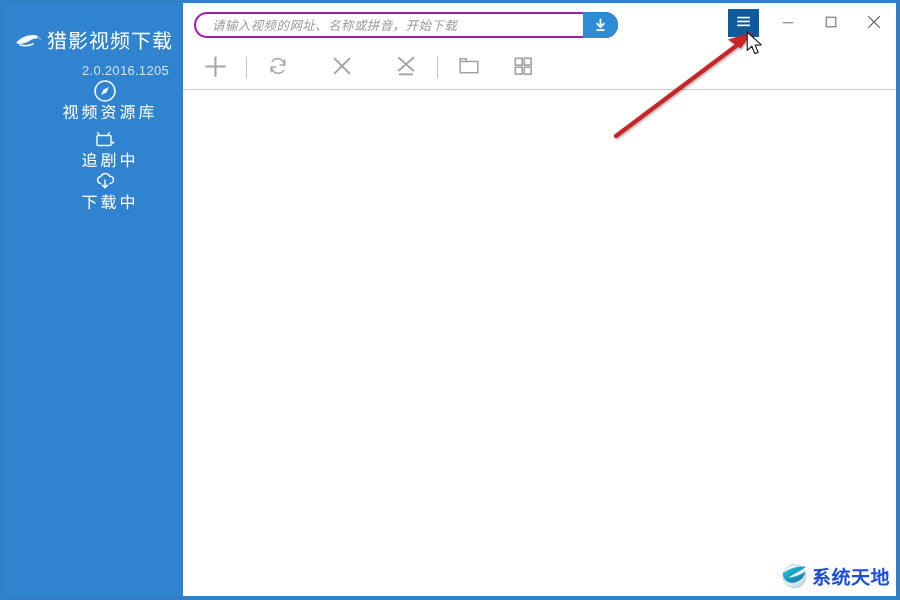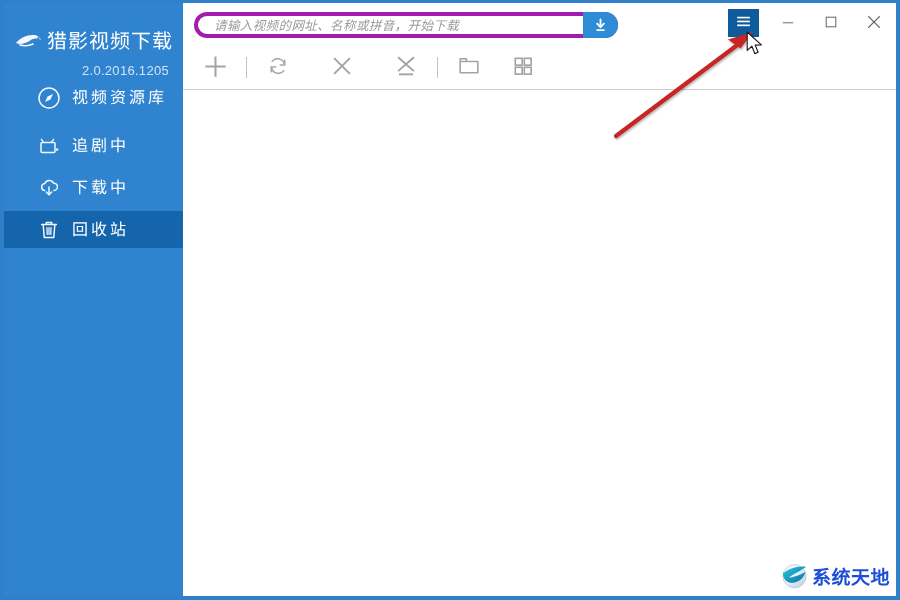--- a/index.html
+++ b/index.html
@@ -85,20 +85,21 @@
   .nav-item {
     position: relative;
     height: 37px;
     display: flex;
     align-items: center;
     padding-left: 33px;
     box-sizing: border-box;
     color: #ffffff;
     cursor: pointer;
     user-select: none;
+    flex-direction: column;
   }
   .nav-item.spaced { margin-bottom: 5px; }
   .nav-item .nav-icon {
     width: 24px;
     height: 24px;
     flex: 0 0 24px;
     margin-right: 11px;
     display: block;
     opacity: 0.95;
   }
@@ -140,21 +141,21 @@
     width: 424px;
     height: 26px;
   }
   #search-input {
     position: absolute;
     left: 0;
     top: 0;
     width: 424px;
     height: 26px;
     box-sizing: border-box;
-    border: 4px solid #a21caf;
+    border: 2px solid #a21caf;
     border-radius: 13px;
     background: #ffffff;
     outline: none;
     padding: 0 40px 0 16px;
     font-size: 12.5px;
     color: #8d8d8d;
     font-style: italic;
     font-family: "DejaVu Sans", "Liberation Sans", sans-serif;
     letter-spacing: 0.4px;
   }
@@ -361,31 +362,20 @@
           <svg viewBox="0 0 24 24" width="24" height="24" aria-hidden="true">
             <path d="M7.5 14.5 A3.6 3.6 0 0 1 7.8 7.4 A4.8 4.8 0 0 1 16.6 7.2 A3.6 3.6 0 0 1 17 14.5" fill="none" stroke="#ffffff" stroke-width="1.5" stroke-linecap="round"></path>
             <path d="M12 11 L12 18.5" stroke="#ffffff" stroke-width="1.5" stroke-linecap="round"></path>
             <path d="M9.3 16 L12 18.8 L14.7 16" fill="none" stroke="#ffffff" stroke-width="1.5" stroke-linecap="round" stroke-linejoin="round"></path>
           </svg>
         </span>
         <span class="nav-label">下载中</span>
       </div>
 
 
-      <div class="nav-item selected">
-        <span class="nav-icon">
-          <svg viewBox="0 0 24 24" width="24" height="24" aria-hidden="true">
-            <path d="M4.6 6.4 L19.4 6.4" stroke="#ffffff" stroke-width="1.5" stroke-linecap="round"></path>
-            <path d="M9.3 6.2 L9.3 4.6 L14.7 4.6 L14.7 6.2" fill="none" stroke="#ffffff" stroke-width="1.5" stroke-linejoin="round"></path>
-            <path d="M6.2 6.6 L7.2 19.4 L16.8 19.4 L17.8 6.6" fill="none" stroke="#ffffff" stroke-width="1.5" stroke-linejoin="round"></path>
-            <path d="M10 9.6 L10.2 16.4 M12 9.6 L12 16.4 M14 9.6 L13.8 16.4" stroke="#ffffff" stroke-width="1.3" stroke-linecap="round"></path>
-          </svg>
-        </span>
-        <span class="nav-label">回收站</span>
-      </div>
 
     </nav>
   </div>
 
   <div id="right-panel">
 
     <div id="titlebar">
 
       <div id="search-wrap">
         <input id="search-input" type="text" placeholder="请输入视频的网址、名称或拼音，开始下载" style="">

